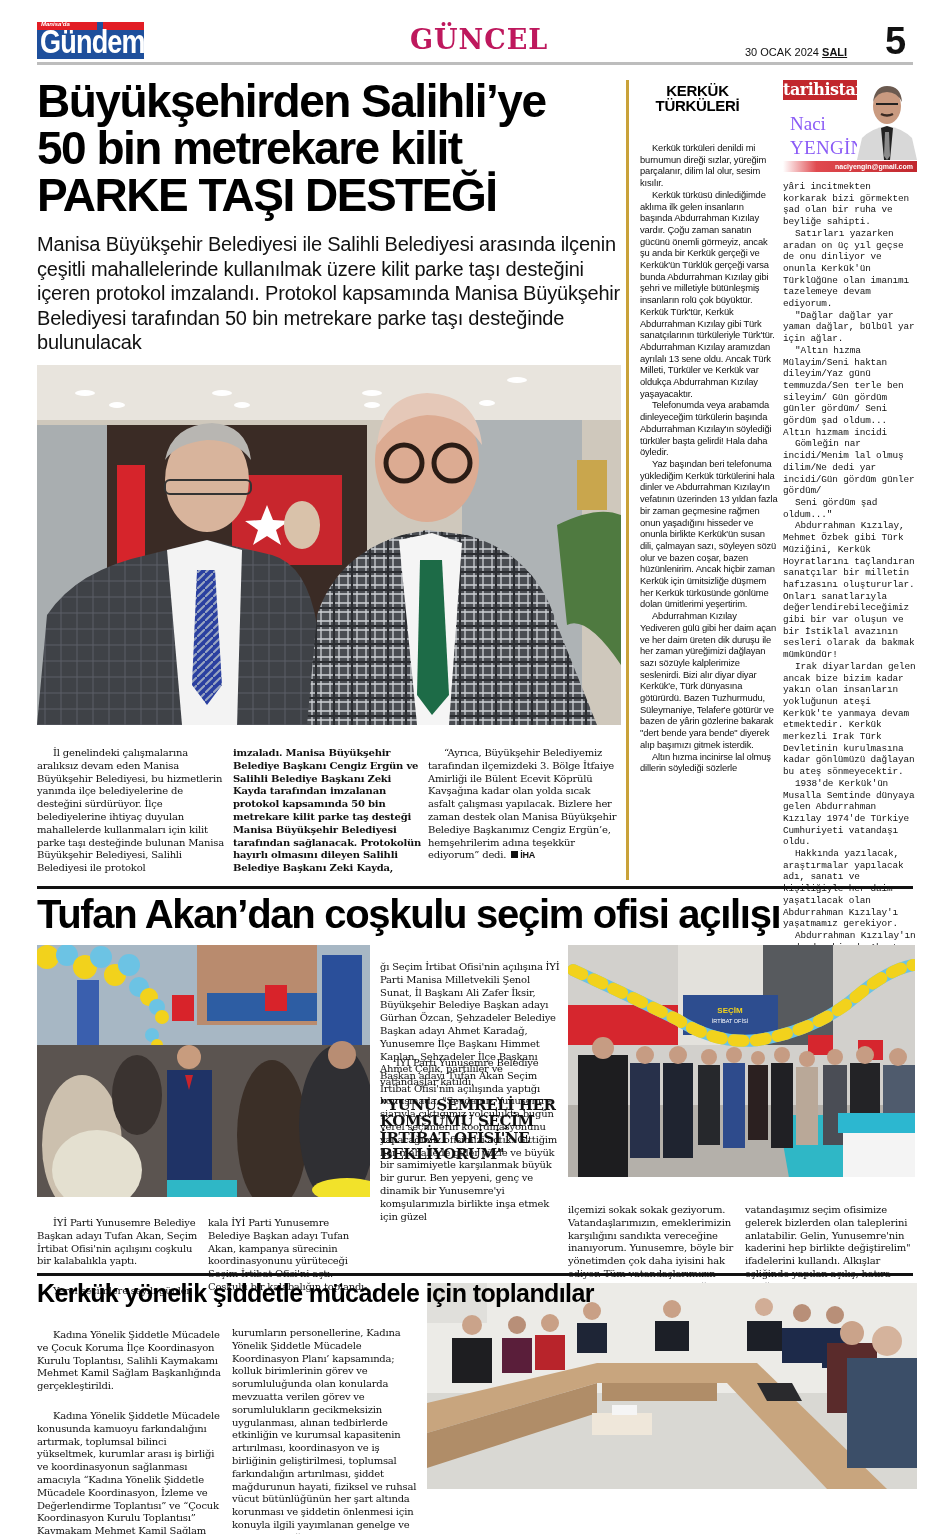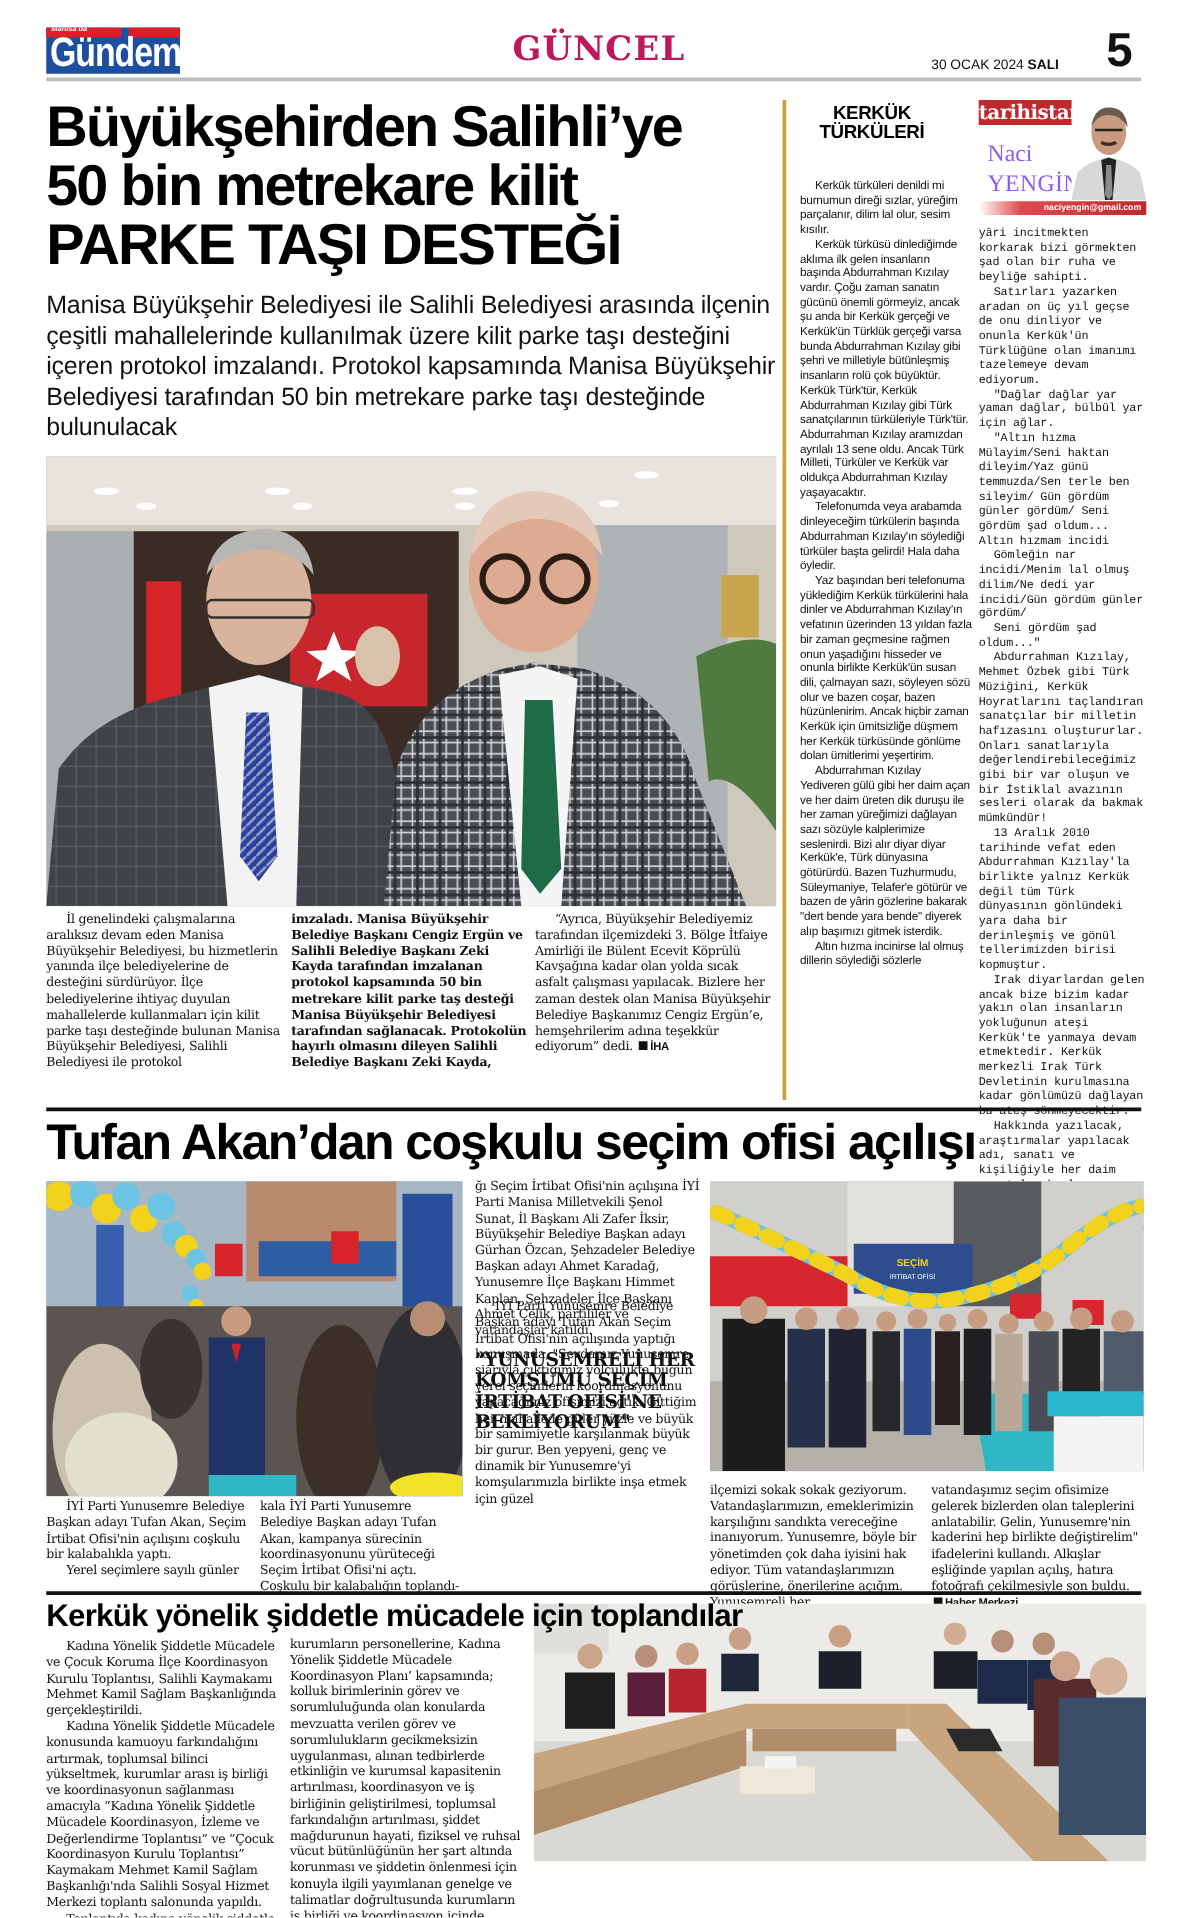--- a/index.html
+++ b/index.html
@@ -10,30 +10,30 @@
 
   
   .logo { left: 37px; top: 22px; width: 107px; height: 37px; background: #1e4f9c; overflow: hidden; }
   .logo .red1 { position: absolute; left: 0; top: 0; width: 60px; height: 8px; background: #e21d25; }
   .logo .red2 { position: absolute; left: 66px; top: 0; width: 41px; height: 8px; background: #e21d25; }
   .logo .tag { position: absolute; left: 4px; top: -1px; font: italic bold 6px "Liberation Sans", sans-serif; color: #fff; }
   .logo .word { position: absolute; left: 3px; top: 3px; font: bold 33px/1 "Liberation Sans Narrow", "Liberation Sans", sans-serif; color: #fff; letter-spacing: -1px; transform: scaleX(0.82); transform-origin: left top; }
   .masthead-rule { left: 37px; top: 62px; width: 876px; height: 3px; background: #bdbdbd; }
   .section-title { left: 410px; top: 26px; font: bold 27px/1 "DejaVu Serif", serif; letter-spacing: 1px; color: #be185d; }
   .date { left: 745px; top: 47px; font: 11px/1 "Liberation Sans", sans-serif; color: #111; }
-  .date b { font-weight: bold; }
+  .date b { font-weight: bold; text-decoration: underline; }
   .page-num { left: 885px; top: 22px; font: bold 38px/1 "Liberation Sans", sans-serif; color: #111; }
 
   
   .headline1 { left: 37px; top: 78px; width: 590px; font: 900 46px/47px "Liberation Sans", sans-serif; letter-spacing: -1.5px; color: #000; }
   .headline1 div { white-space: nowrap; }
   .deck1 { left: 37px; top: 232px; width: 585px; font: 20px/24.6px "Liberation Sans", sans-serif; color: #111; letter-spacing: -0.2px; }
   .photo1 { left: 37px; top: 365px; width: 584px; height: 360px; overflow: hidden; background: #d7d2c9; }
   .body-col { font: 10px/12.8px "DejaVu Serif", serif; color: #111; text-align: left; letter-spacing: -0.2px; }
-  .body-col p { text-indent: 16px; }
+  .body-col p { text-indent: 16px; margin-top: 17px; }
   .s1c1 { left: 37px; top: 730px; width: 192px; }
   .s1c2 { left: 233px; top: 730px; width: 192px; font-weight: bold; }
   .s1c3 { left: 428px; top: 730px; width: 192px; }
   .sig { font: bold 9px "Liberation Sans", sans-serif; }
   .sq { display: inline-block; width: 7px; height: 7px; background: #111; margin: 0 2px; vertical-align: baseline; }
 
   
   .gold-bar { left: 626px; top: 80px; width: 3px; height: 800px; background: #c9a23a; }
   .col-title { left: 650px; top: 83px; width: 95px; text-align: center; font: 900 15px/15px "Liberation Sans", sans-serif; color: #000; letter-spacing: -0.3px; }
   .tarih-badge { left: 783px; top: 80px; width: 76px; height: 20px; background: #c1272d; color: #fff; font: bold 16px/20px "DejaVu Serif", serif; text-align: center; letter-spacing: -0.5px; }
@@ -189,22 +189,22 @@
   <p>Altın hızma incinirse lal olmuş dillerin söylediği sözlerle</p>
 </div>
 <div class="abs col-body kc2">
   <p class="ni">yâri incitmekten korkarak bizi görmekten şad olan bir ruha ve beyliğe sahipti.</p>
   <p>Satırları yazarken aradan on üç yıl geçse de onu dinliyor ve onunla Kerkük'ün Türklüğüne olan imanımı tazelemeye devam ediyorum.</p>
   <p>"Dağlar dağlar yar yaman dağlar, bülbül yar için ağlar.</p>
   <p>"Altın hızma Mülayim/Seni haktan dileyim/Yaz günü temmuzda/Sen terle ben sileyim/ Gün gördüm günler gördüm/ Seni gördüm şad oldum... Altın hızmam incidi</p>
   <p>Gömleğin nar incidi/Menim lal olmuş dilim/Ne dedi yar incidi/Gün gördüm günler gördüm/</p>
   <p>Seni gördüm şad oldum..."</p>
   <p>Abdurrahman Kızılay, Mehmet Özbek gibi Türk Müziğini, Kerkük Hoyratlarını taçlandıran sanatçılar bir milletin hafızasını oluştururlar. Onları sanatlarıyla değerlendirebileceğimiz gibi bir var oluşun ve bir İstiklal avazının sesleri olarak da bakmak mümkündür!</p>
-  <p>13 Aralık 2010 tarihinde vefat eden Abdurrahman Kızılay'la birlikte yalnız Kerkük değil tüm Türk dünyasının gönlündeki yara daha bir derinleşmiş ve gönül tellerimizden birisi kopmuştur.</p>
   <p>Irak diyarlardan gelen ancak bize bizim kadar yakın olan insanların yokluğunun ateşi Kerkük'te  yanmaya devam etmektedir. Kerkük merkezli Irak Türk Devletinin kurulmasına kadar gönlümüzü dağlayan bu ateş sönmeyecektir.</p>
+  <p>1938'de Kerkük'ün Musalla Semtinde dünyaya gelen Abdurrahman Kızılay 1974'de Türkiye Cumhuriyeti vatandaşı oldu.</p>
   <p>Hakkında yazılacak, araştırmalar yapılacak adı, sanatı ve kişiliğiyle her daim yaşatılacak olan Abdurrahman Kızılay'ı yaşatmamız gerekiyor.</p>
   <p>Abdurrahman Kızılay'ın ardından biz de Ahmet Bican Ercilasun gibi söyleyelim ve Abdurrahman Ağamıza selamlar gönderelim.</p>
   <p class="verse">"Ağam bugün Kızılay,</p>
   <p class="verse">Göçtü gitti Kızılay</p>
   <p class="verse">Vallahi yetim kaldı Kerkügüm</p>
   <p class="verse">Gamlıdır yıldız ve ay"</p>
 </div>
 
 <div class="abs rule rule2"></div>
 <div class="abs headline2">Tufan Akan’dan coşkulu seçim ofisi açılışı</div>

